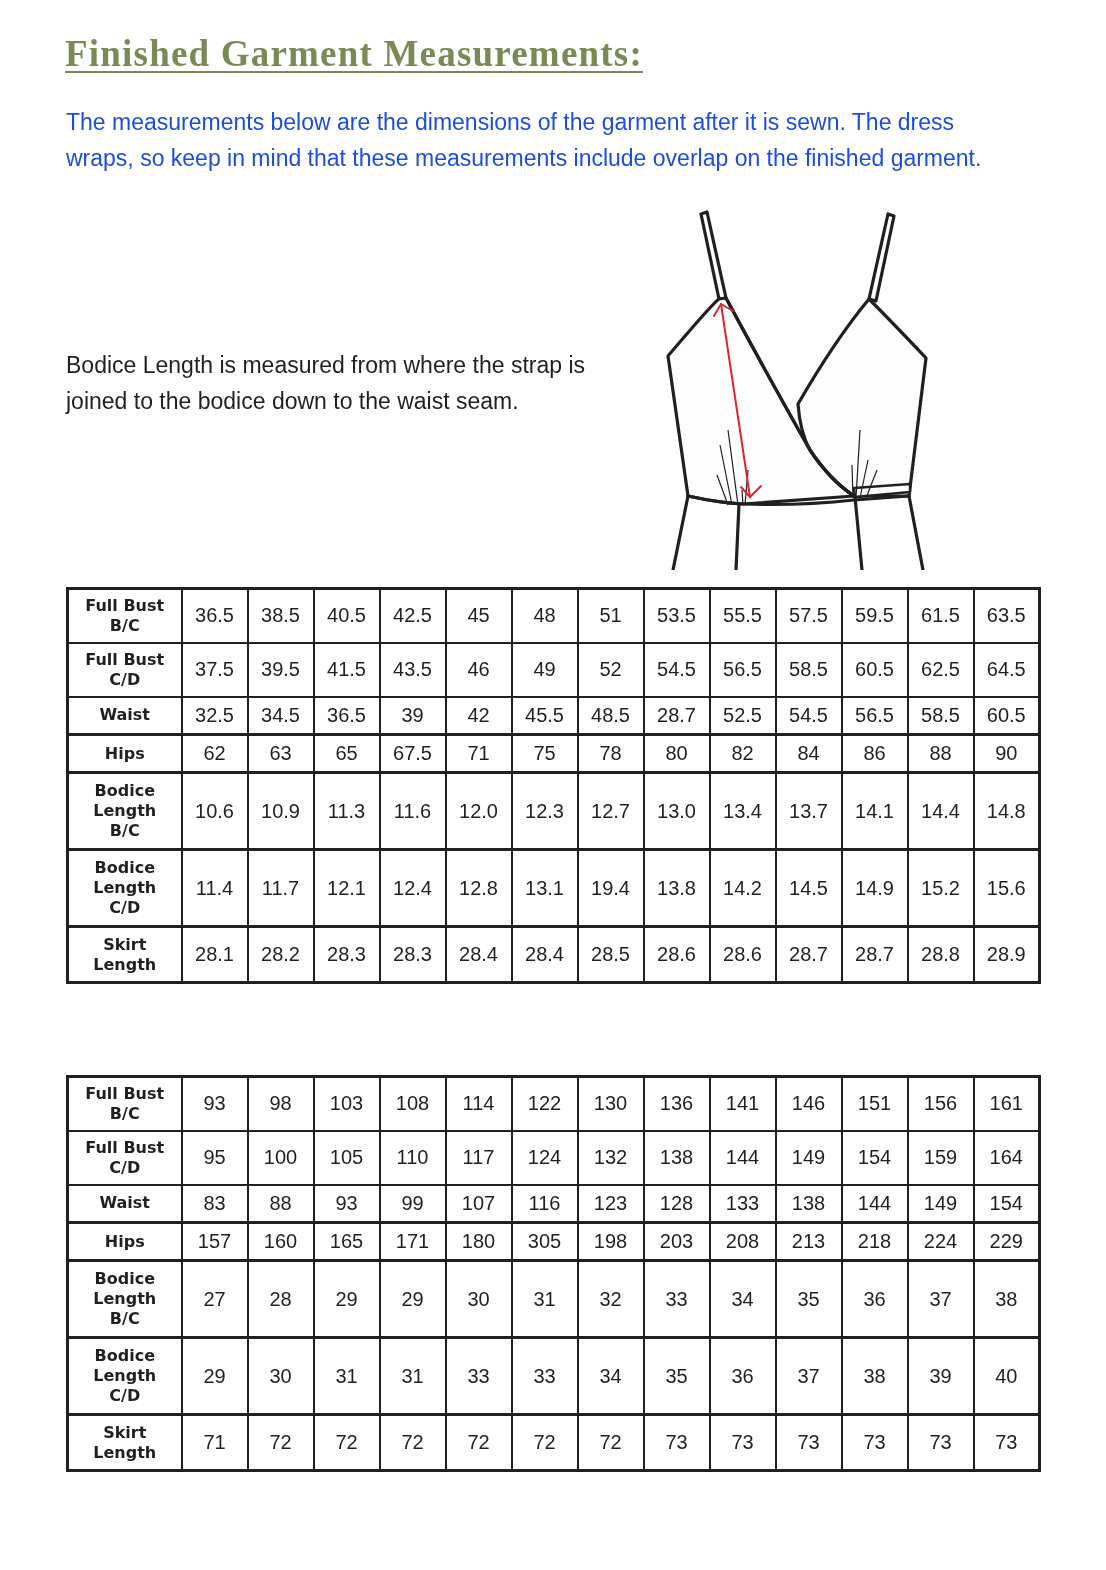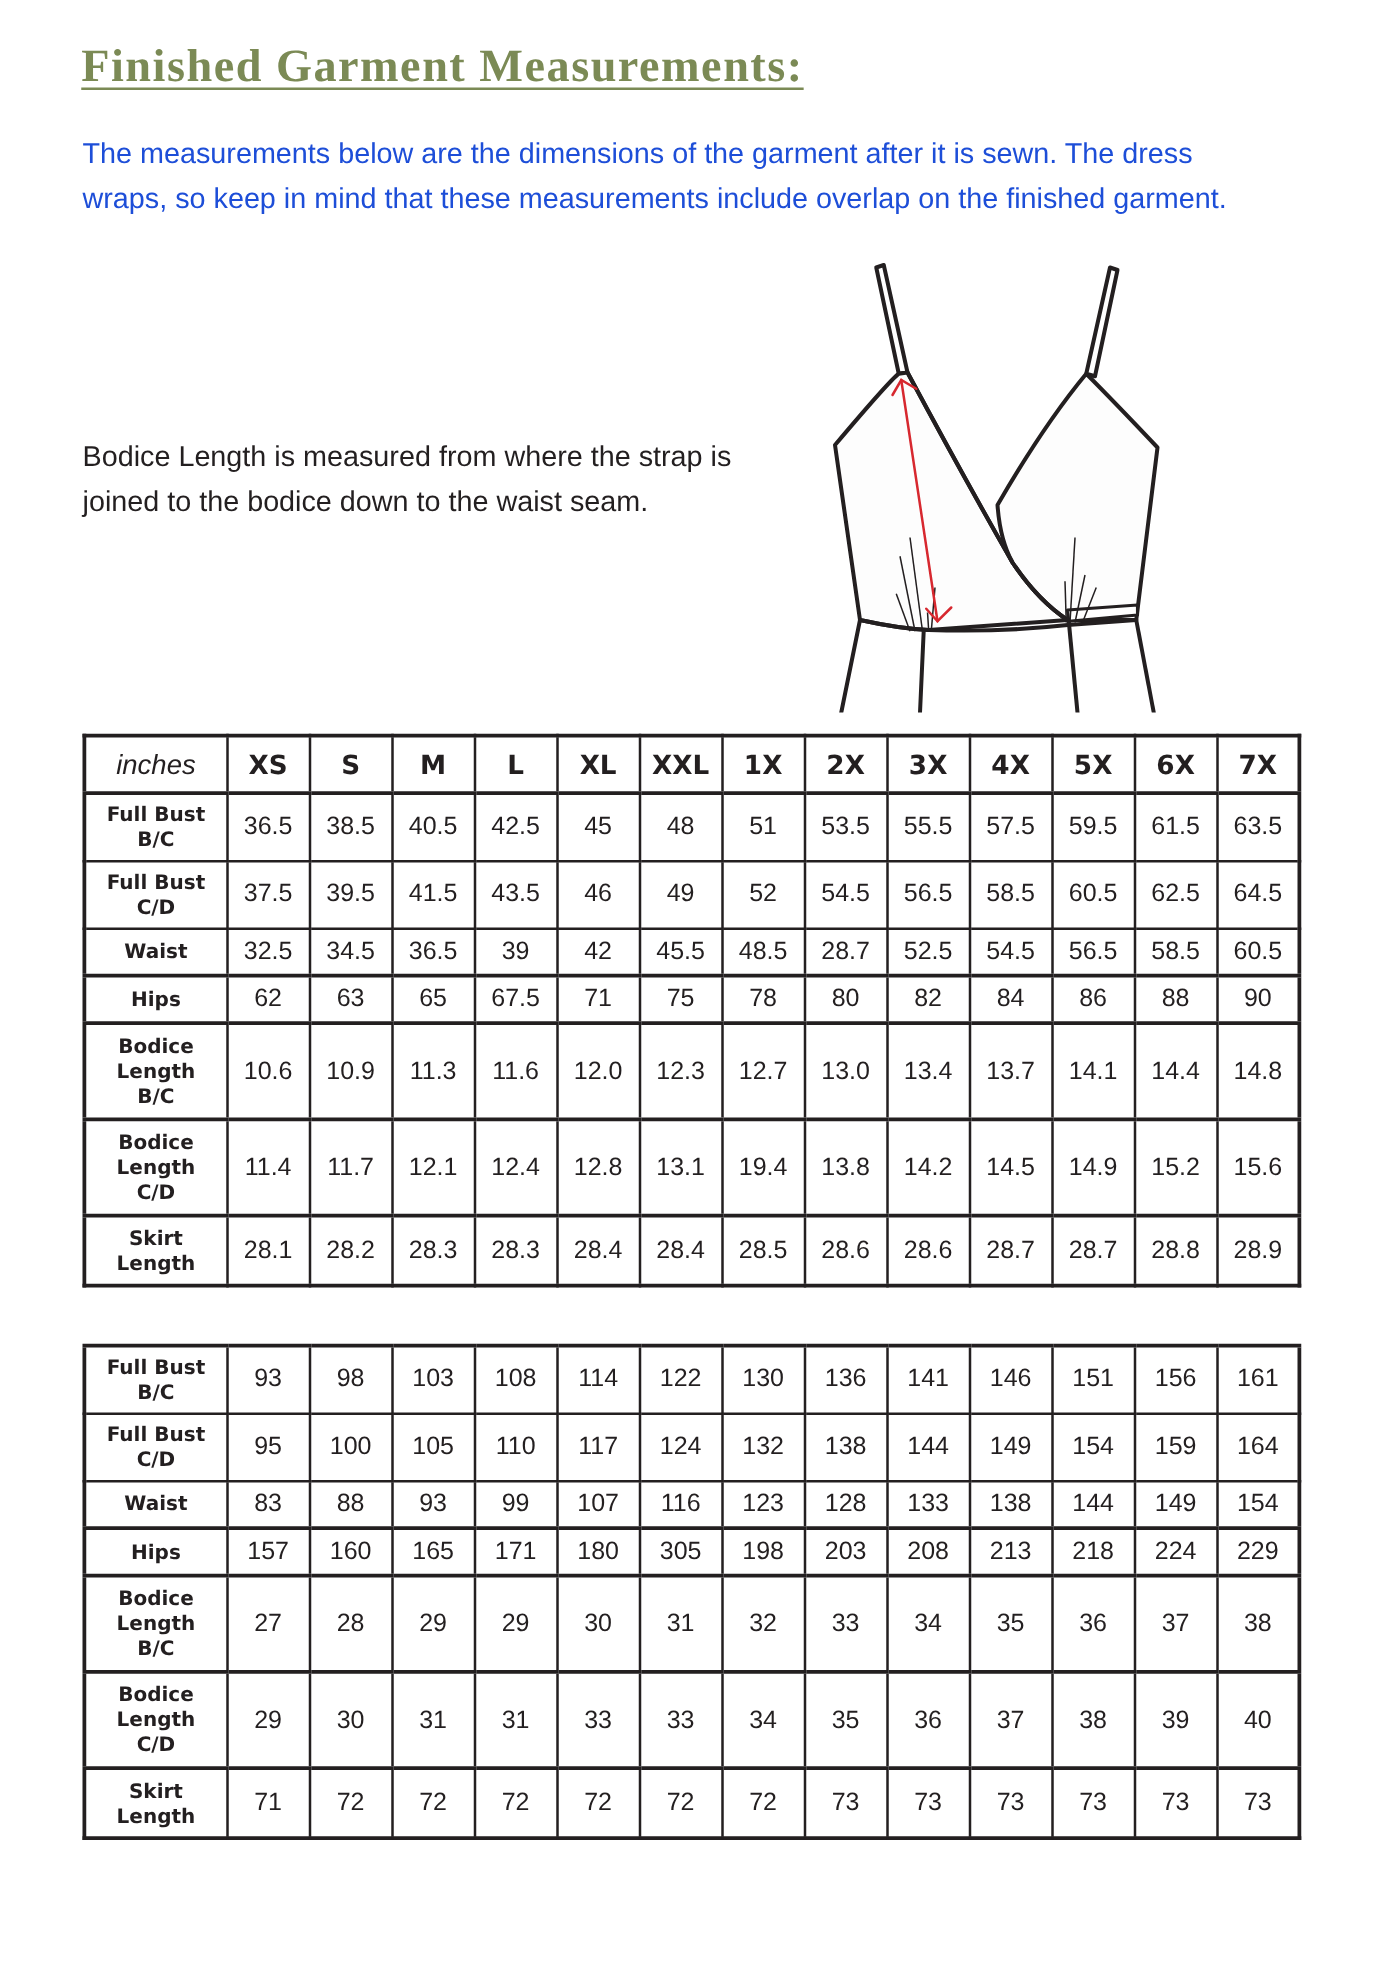--- a/index.html
+++ b/index.html
@@ -85,36 +85,20 @@
       <col class="cs">
       <col class="cs">
       <col class="cs">
       <col class="cs">
       <col class="cs">
       <col class="cs">
       <col class="cs">
       <col class="cs">
     </colgroup>
   <tbody>
-      <tr class="h-head">
-    <th class="unit">inches</th>
-    <th>XS</th>
-    <th>S</th>
-    <th>M</th>
-    <th>L</th>
-    <th>XL</th>
-    <th>XXL</th>
-    <th>1X</th>
-    <th>2X</th>
-    <th>3X</th>
-    <th>4X</th>
-    <th>5X</th>
-    <th>6X</th>
-    <th>7X</th>
-  </tr>
   <tr class="h2 hr-thick">
     <td class="rl"><span>Full Bust</span><br><span>B/C</span></td>
     <td class="num">36.5</td>
     <td class="num">38.5</td>
     <td class="num">40.5</td>
     <td class="num">42.5</td>
     <td class="num">45</td>
     <td class="num">48</td>
     <td class="num">51</td>
     <td class="num">53.5</td>

